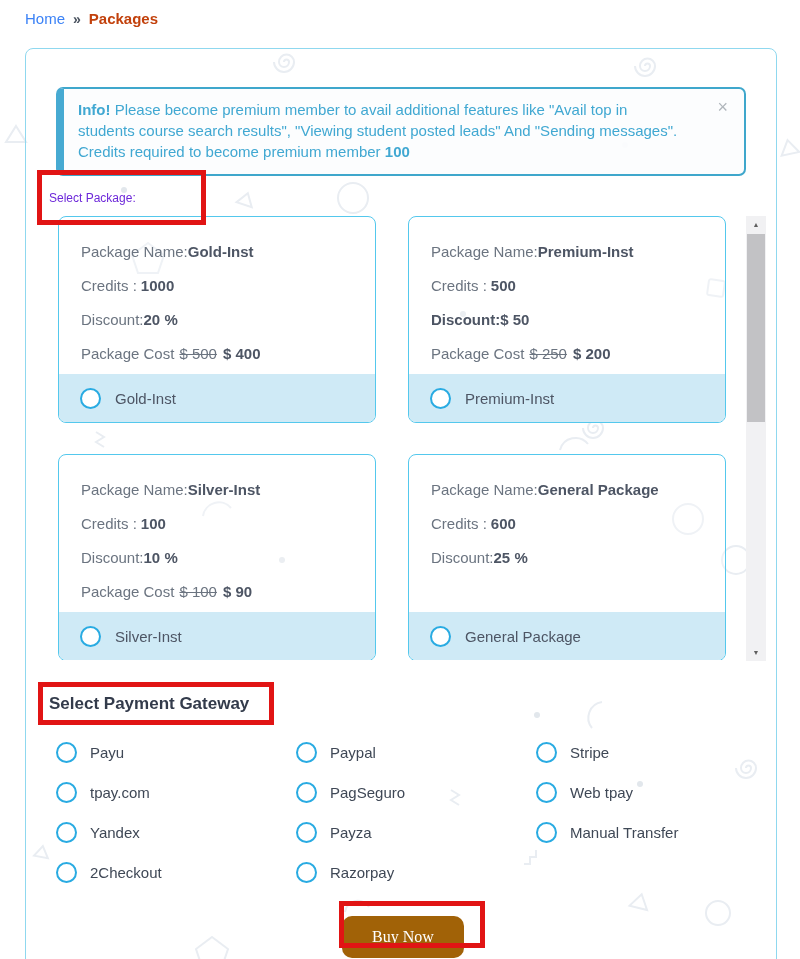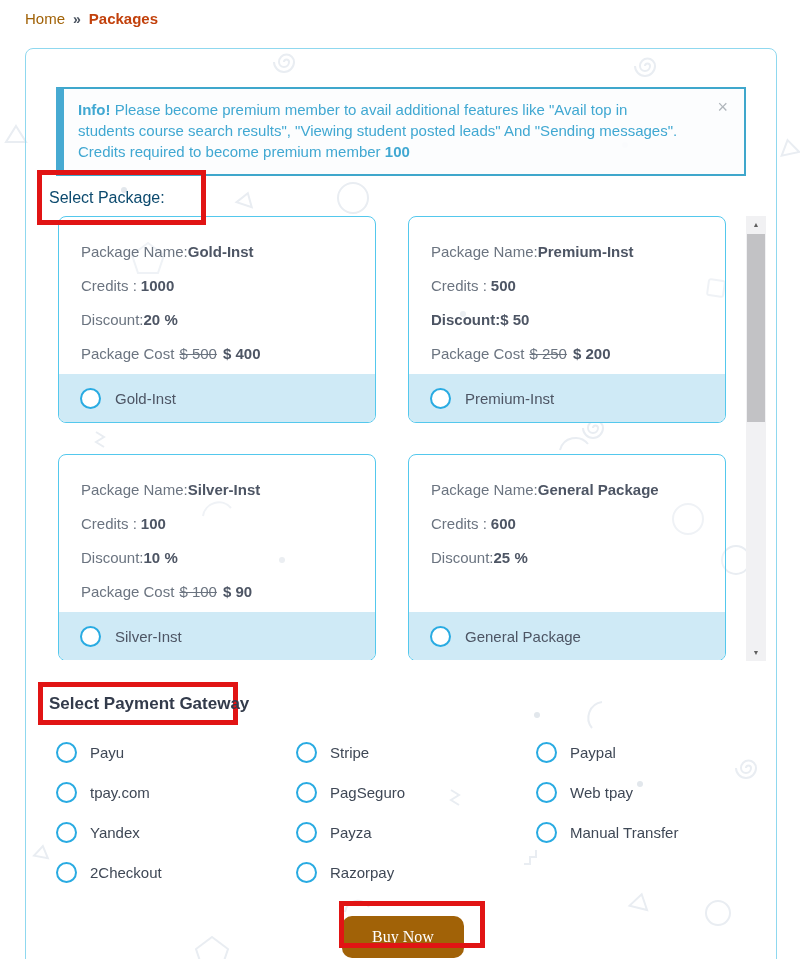--- a/index.html
+++ b/index.html
@@ -6,46 +6,46 @@
   body{
     width:800px;height:959px;position:relative;overflow:hidden;
     background:#ffffff;font-family:"Liberation Sans", sans-serif;
   }
   
   .pattern{position:absolute;left:0;top:0;z-index:0;pointer-events:none;}
   .pattern *{vector-effect:non-scaling-stroke;}
 
   
   .breadcrumb{position:absolute;left:25px;top:10px;z-index:2;display:flex;gap:8px;align-items:baseline;font-size:15px;}
-  .crumb-home{color:#a16207;text-decoration:none;cursor:pointer;}
+  .crumb-home{color:#3b82f6;text-decoration:none;cursor:pointer;}
   .crumb-sep{color:#49525f;font-weight:700;font-size:14px;}
   .crumb-current{color:#c2410c;font-weight:700;}
 
   
   .container{
     position:absolute;left:25px;top:48px;width:750px;height:930px;z-index:1;
     border:1px solid #8fd8ef;border-radius:8px;background:transparent;
   }
 
   
   .alert{
     position:absolute;left:30px;top:38px;width:690px;box-sizing:border-box;
     background:rgba(252,253,254,0.92);
-    border:2px solid #3fa7cc;border-left:8px solid #47aad2;border-radius:0;
+    border:2px solid #3fa7cc;border-left:8px solid #47aad2;border-radius:7px;
     padding:10px 62px 12px 14px;color:#41a8d2;font-size:15px;line-height:21px;
   }
   .alert-title{font-weight:700;}
   .alert-credits{font-weight:700;}
   .alert-close{position:absolute;right:16px;top:9px;color:#b0b6bc;font-size:18px;line-height:18px;cursor:pointer;}
 
   
   .red-box{position:absolute;border:5px solid #e11414;z-index:6;box-sizing:border-box;background:transparent;}
   .box-package{left:11px;top:121px;width:169px;height:55px;display:flex;align-items:center;}
-  .box-package .sp-label{font-size:16px;color:#0c4a6e;padding-left:7px;}
-  .box-gateway{left:12px;top:633px;width:200px;height:43px;display:flex;align-items:center;}
+  .box-package .sp-label{font-size:12px;color:#6d28d9;padding-left:7px;}
+  .box-gateway{left:12px;top:633px;width:236px;height:43px;display:flex;align-items:center;}
   .box-gateway .pg-label{font-size:17px;font-weight:700;color:#333b4b;padding-left:6px;white-space:nowrap;}
   .box-buy{left:313px;top:852px;width:146px;height:47px;pointer-events:none;}
 
   
   .cards-area{
     position:absolute;left:32px;top:167px;width:688px;height:444px;overflow:hidden;
     display:grid;grid-template-columns:318px 318px;column-gap:32px;row-gap:31px;
   }
   .card{
     position:relative;box-sizing:border-box;height:207px;
@@ -207,25 +207,25 @@
     <span class="pg-label">Select Payment Gateway</span>
   </div>
 
   <div class="gw-grid">
     <div class="gw-item">
         <span class="radio"></span>
         <span class="glabel">Payu</span>
       </div>
     <div class="gw-item">
         <span class="radio"></span>
+        <span class="glabel">Paypal</span>
+      </div>
+    <div class="gw-item">
+        <span class="radio"></span>
         <span class="glabel">Stripe</span>
-      </div>
-    <div class="gw-item">
-        <span class="radio"></span>
-        <span class="glabel">Paypal</span>
       </div>
     <div class="gw-item">
         <span class="radio"></span>
         <span class="glabel">tpay.com</span>
       </div>
     <div class="gw-item">
         <span class="radio"></span>
         <span class="glabel">PagSeguro</span>
       </div>
     <div class="gw-item">

